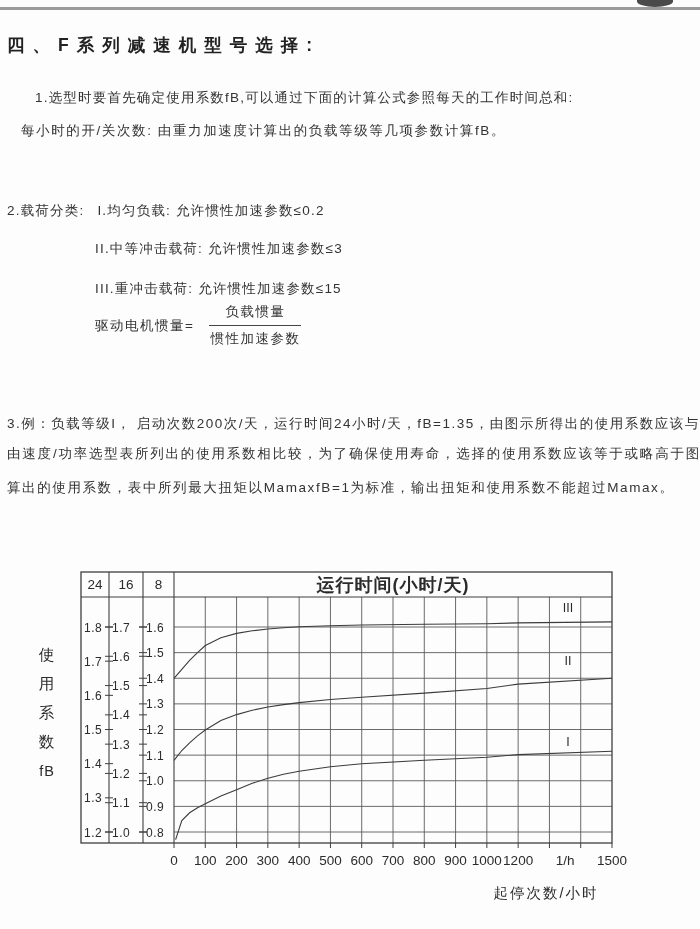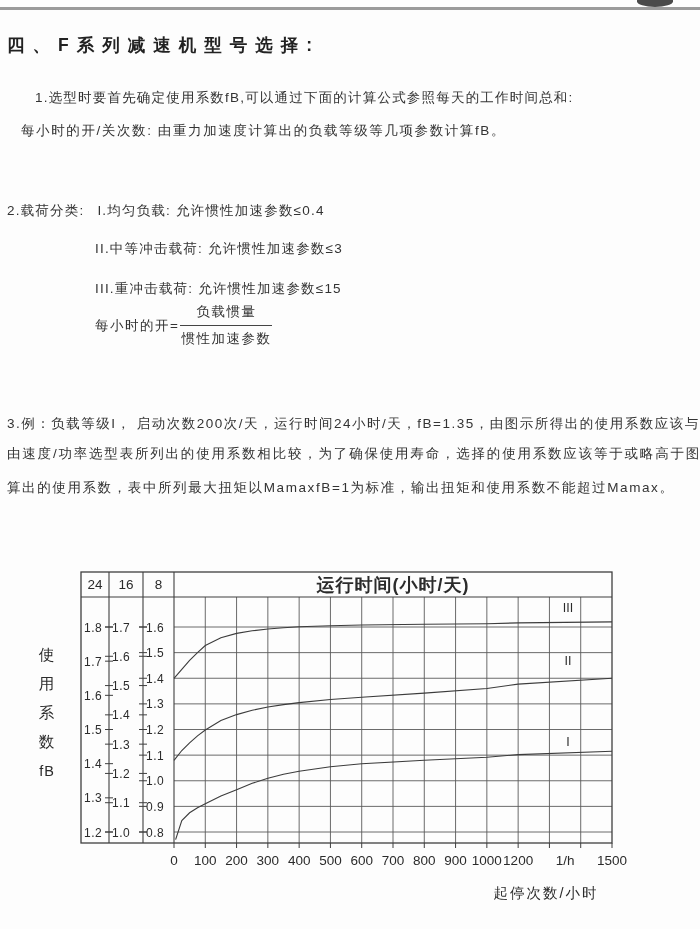--- a/index.html
+++ b/index.html
@@ -25,47 +25,47 @@
   .step1{left:7px;top:89px;margin-left:28px;}
   .step1-note{left:21px;top:122px;letter-spacing:1.6px;}
   .step2{left:7px;top:202px;}
   .step2 .cls0{padding-left:13px;}
   .cls2{left:95px;top:240px;}
   .cls3{left:95px;top:280px;}
   .formula{
     position:absolute;left:95px;top:303px;
     display:flex;align-items:center;font-size:13.5px;letter-spacing:1.5px;color:#333;
   }
-  .frac{display:inline-flex;flex-direction:column;text-align:center;margin-left:1px;}
+  .frac{display:inline-flex;flex-direction:column;text-align:center;margin-left:15px;}
   .frac .num{padding:0 16px 4px 16px;border-bottom:1.5px solid #454545;}
   .frac .den{padding-top:4px;}
   .ex1{left:7px;top:415px;letter-spacing:1.5px;text-align:right;}
   .ex2{left:7px;top:445px;letter-spacing:1.8px;}
   .ex3{left:7px;top:479px;letter-spacing:1.6px;}
   svg{position:absolute;left:0;top:0;}
   svg text{font-family:"Liberation Sans","DejaVu Sans",sans-serif;fill:#2b2b2b;}
 </style>
 </head>
 <body>
 
 <div class="page">
   <div class="top-rule"></div>
   <div class="logo-frag"></div>
 
   <h1 class="page-title">四、F系列减速机型号选择:</h1>
 
   <p class="step1">1.选型时要首先确定使用系数fB,可以通过下面的计算公式参照每天的工作时间总和:</p>
   <p class="step1-note">每小时的开/关次数: 由重力加速度计算出的负载等级等几项参数计算fB。</p>
 
-  <p class="step2"><span>2.载荷分类:</span><span class="cls0">I.均匀负载: 允许惯性加速参数≤0.4</span></p>
+  <p class="step2"><span>2.载荷分类:</span><span class="cls0">I.均匀负载: 允许惯性加速参数≤0.2</span></p>
   <p class="cls2">II.中等冲击载荷: 允许惯性加速参数≤3</p>
   <p class="cls3">III.重冲击载荷: 允许惯性加速参数≤15</p>
 
   <div class="formula">
-    <span>每小时的开=</span>
+    <span>驱动电机惯量=</span>
     <span class="frac">
       <span class="num">负载惯量</span>
       <span class="den">惯性加速参数</span>
     </span>
   </div>
 
   <p class="ex1">3.例：负载等级I， 启动次数200次/天，运行时间24小时/天，fB=1.35，由图示所得出的使用系数应该与</p>
   <p class="ex2">由速度/功率选型表所列出的使用系数相比较，为了确保使用寿命，选择的使用系数应该等于或略高于图示计</p>
   <p class="ex3">算出的使用系数，表中所列最大扭矩以MamaxfB=1为标准，输出扭矩和使用系数不能超过Mamax。</p>
 

